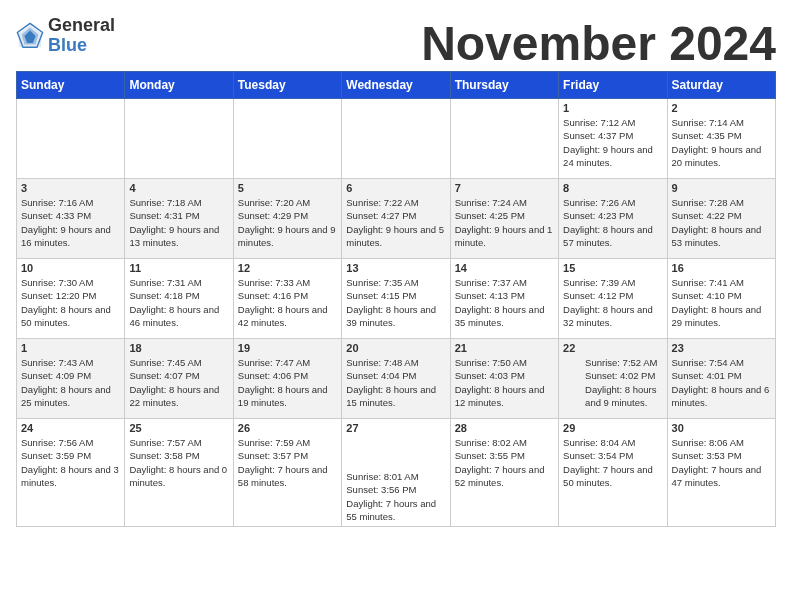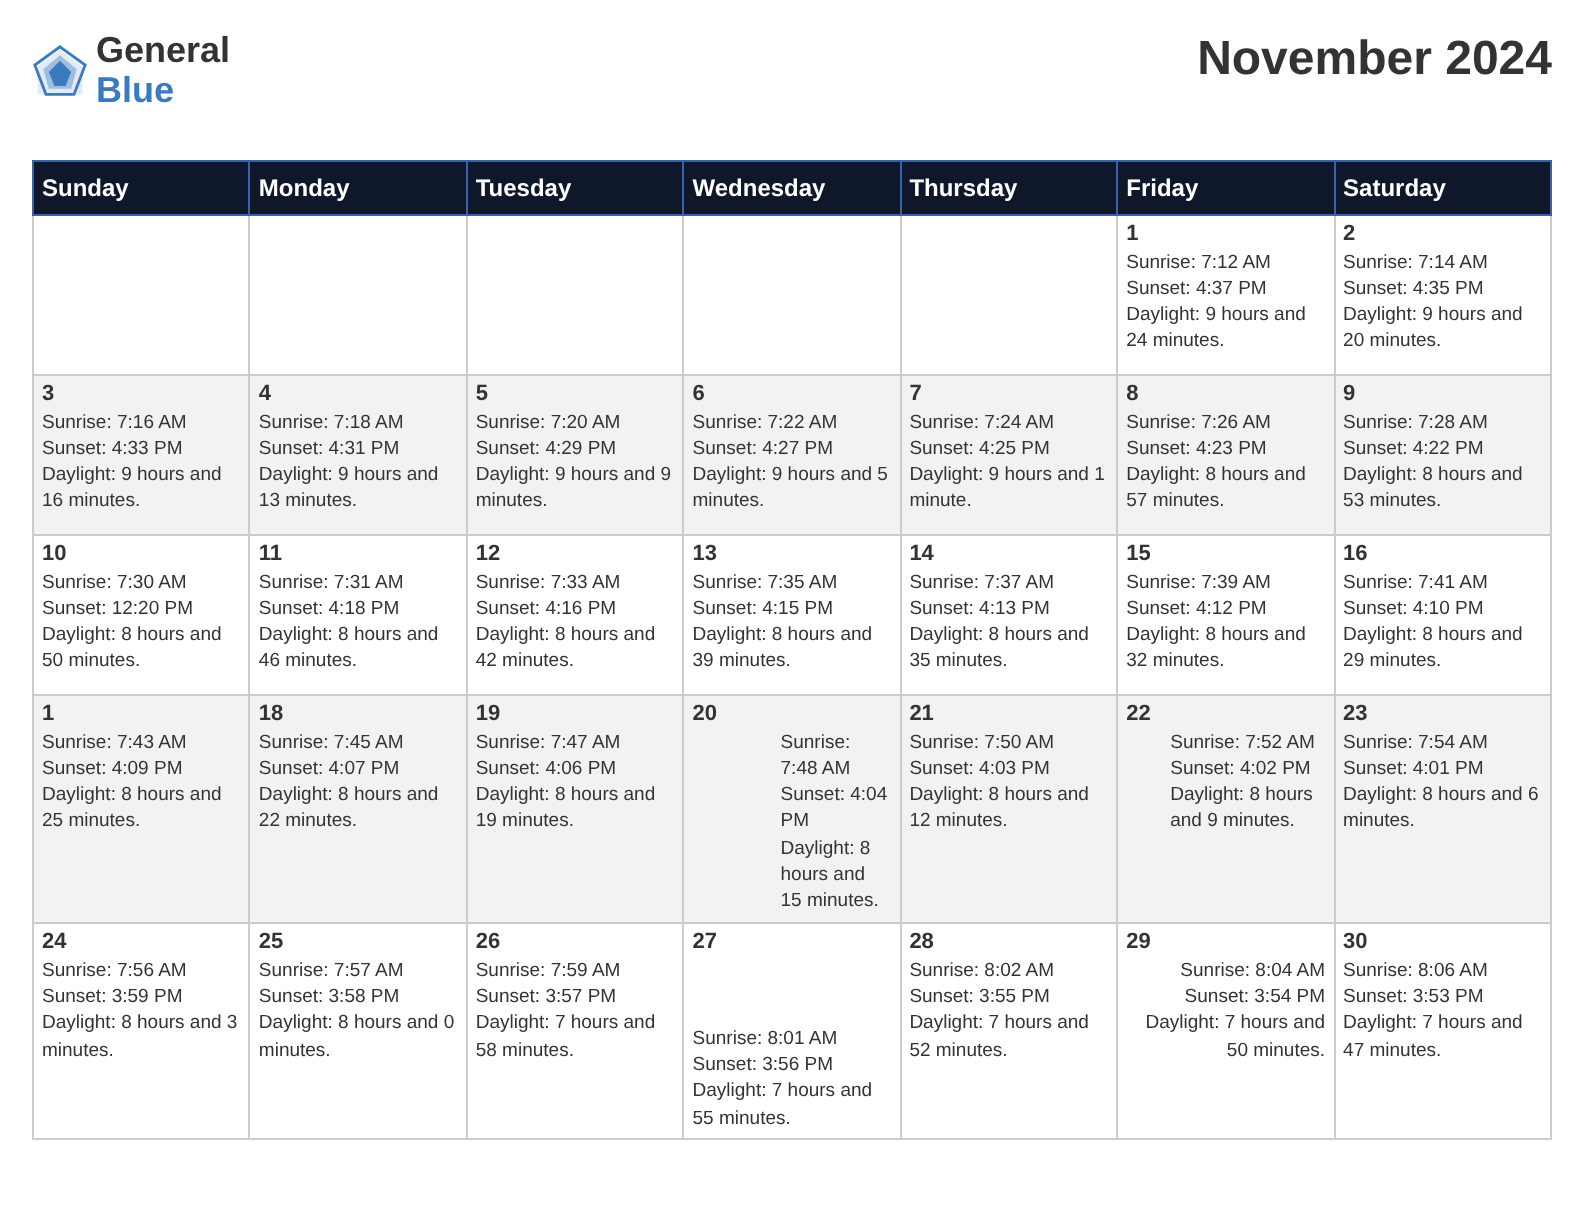--- a/index.html
+++ b/index.html
@@ -7,21 +7,21 @@
       font-family: Arial, sans-serif;
       background: #fff;
       width: 792px;
       min-height: 612px;
       padding: 16px;
     }
     .header-area {
       display: flex;
       justify-content: space-between;
       align-items: flex-start;
-      margin-bottom: 24px;
+      margin-bottom: 0;
     }
     .logo {
       display: flex;
       align-items: center;
       gap: 4px;
     }
     .logo-text {
       display: flex;
       flex-direction: column;
       line-height: 1.1;
@@ -37,35 +37,35 @@
       color: #3a7abf;
     }
     .logo-icon {
       width: 28px;
       height: 28px;
     }
     .title-area {
       text-align: right;
     }
     .month-title {
-      font-size: 24px;
+      font-size: 48px;
       font-weight: bold;
       color: #333;
     }
     .location {
       font-size: 14px;
       color: #555;
     }
     table {
       width: 100%;
       border-collapse: collapse;
       table-layout: fixed;
     }
     thead th {
-      background: #0f172a;
+      background: #1d4ed8;
       color: #fff;
       font-size: 12px;
       font-weight: bold;
       padding: 6px 4px;
       text-align: left;
       border: 1px solid #3a62a8;
       margin-top: 11px;
     }
     tbody td {
       vertical-align: top;
@@ -248,21 +248,21 @@
 Daylight: 8 hours and 22 minutes.</div>
         </td>
         <td>
           <div class="day-num">19</div>
           <div class="day-info" style="white-space: pre-line;">Sunrise: 7:47 AM
 Sunset: 4:06 PM
 Daylight: 8 hours and 19 minutes.</div>
         </td>
         <td>
           <div class="day-num">20</div>
-          <div class="day-info" style="white-space: pre-line; margin-left: 44px;">Sunrise: 7:48 AM
+          <div class="day-info" style="white-space: pre-line;">Sunrise: 7:48 AM
 Sunset: 4:04 PM
 Daylight: 8 hours and 15 minutes.</div>
         </td>
         <td>
           <div class="day-num">21</div>
           <div class="day-info" style="white-space: pre-line;">Sunrise: 7:50 AM
 Sunset: 4:03 PM
 Daylight: 8 hours and 12 minutes.</div>
         </td>
         <td>
@@ -304,21 +304,21 @@
 Daylight: 7 hours and 55 minutes.</div>
         </td>
         <td>
           <div class="day-num">28</div>
           <div class="day-info" style="white-space: pre-line;">Sunrise: 8:02 AM
 Sunset: 3:55 PM
 Daylight: 7 hours and 52 minutes.</div>
         </td>
         <td>
           <div class="day-num">29</div>
-          <div class="day-info" style="white-space: pre-line; text-align: right;">Sunrise: 8:04 AM
+          <div class="day-info" style="white-space: pre-line;">Sunrise: 8:04 AM
 Sunset: 3:54 PM
 Daylight: 7 hours and 50 minutes.</div>
         </td>
         <td>
           <div class="day-num">30</div>
           <div class="day-info" style="white-space: pre-line;">Sunrise: 8:06 AM
 Sunset: 3:53 PM
 Daylight: 7 hours and 47 minutes.</div>
         </td>
       </tr>

